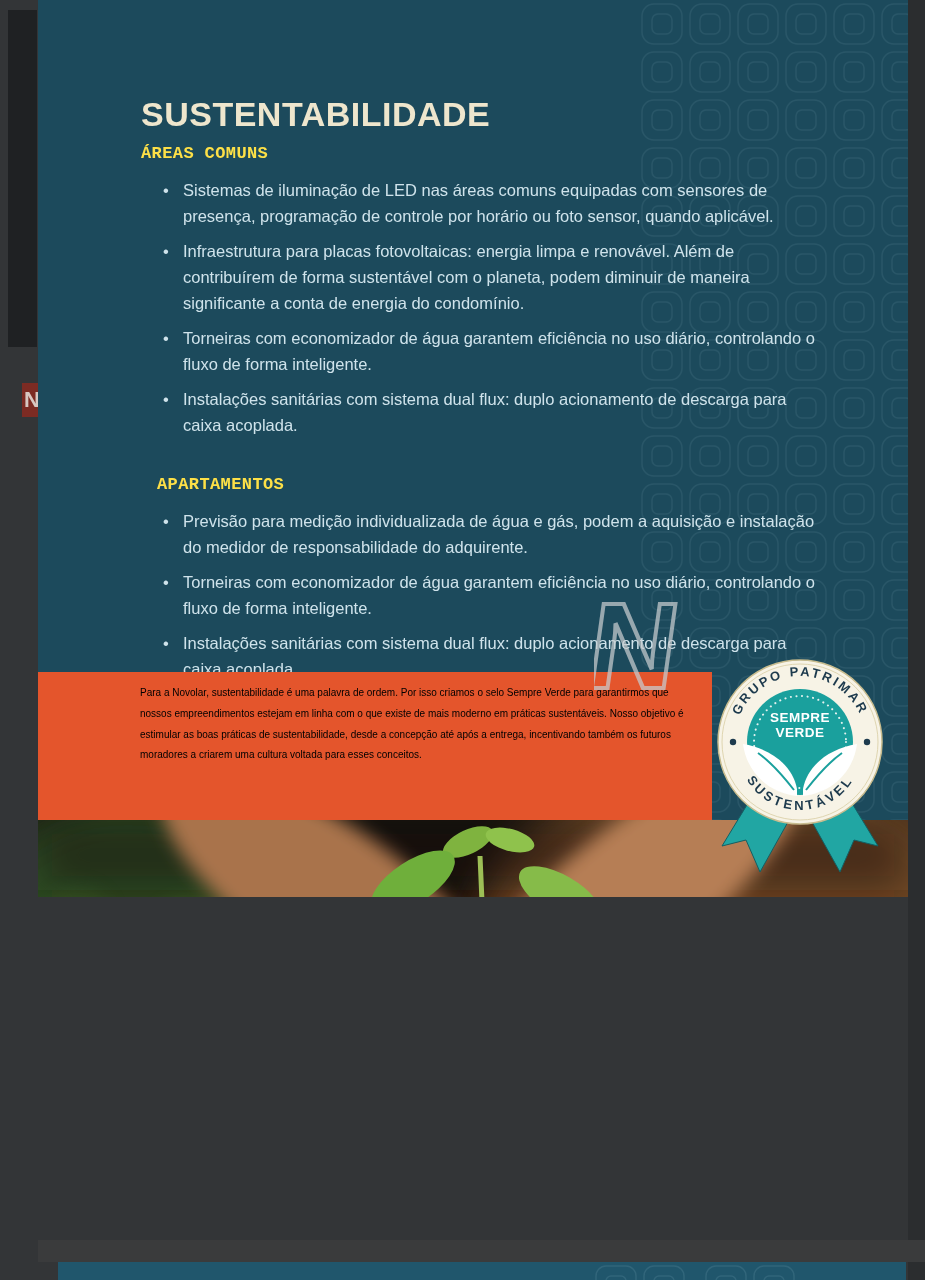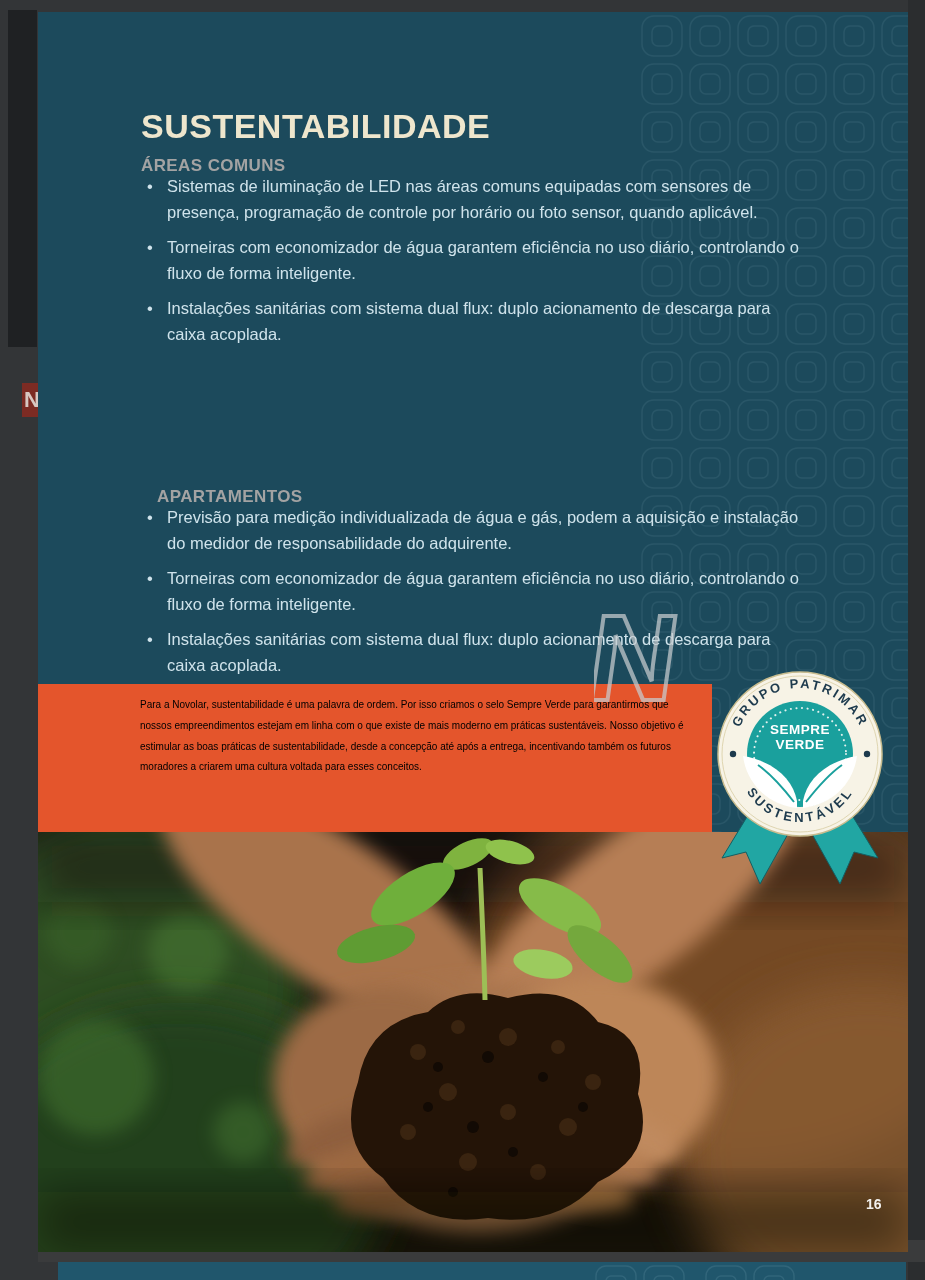--- a/index.html
+++ b/index.html
@@ -11,31 +11,31 @@
   
   .thumb-rect{position:absolute;left:8px;top:10px;width:29px;height:337px;background:#1f2123;}
   .red-n{position:absolute;left:22px;top:383px;width:16px;height:34px;background:#7c2b23;overflow:hidden;}
   .red-n span{display:block;color:#e8e3dd;font-weight:bold;font-size:22px;line-height:34px;margin-left:2px;opacity:.85;}
   .right-strip{position:absolute;left:908px;top:0;width:17px;height:1280px;background:#2b2d2f;}
   .gap-strip{position:absolute;left:38px;top:1240px;width:887px;height:22px;background:#3a3b3c;}
   .next-page{position:absolute;left:58px;top:1262px;width:848px;height:18px;background:#20566c;overflow:hidden;}
   .next-page svg{position:absolute;right:20px;top:-40px;}
 
   
-  .page{position:absolute;left:38px;top:12px;width:870px;height:1240px;background:#1c4a5c;overflow:hidden;}
+  .page{position:absolute;left:38px;top:0;width:870px;height:897px;background:#1c4a5c;overflow:hidden;}
   .pattern-band{position:absolute;left:600px;top:0;z-index:1;}
 
   .page-title{position:absolute;left:103px;top:72px;z-index:10;
     font-size:34px;font-weight:bold;letter-spacing:.5px;color:#eee6cd;}
   .sec-heading{position:absolute;left:103px;z-index:10;
-    font-size:17px;font-weight:bold;letter-spacing:.4px;color:#a3a3a3;}
+    font-size:17px;font-weight:bold;letter-spacing:.4px;color:#fde047;font-family:Liberation Mono, monospace;}
   .h-areas{top:130px;}
   .h-apart{top:461px;margin-left:16px;}
 
-  ul.bullets{position:absolute;left:103px;width:658px;margin:0;padding:0;list-style:none;z-index:10;
+  ul.bullets{position:absolute;left:103px;width:658px;margin:16px;padding:0;list-style:none;z-index:10;
     font-size:16.5px;line-height:26px;color:#cfe3eb;}
   ul.bullets li{position:relative;padding-left:26px;margin-bottom:9px;}
   ul.bullets li::before{content:"•";position:absolute;left:6px;top:0;color:#cfe3eb;}
   .list-areas{top:161px;}
   .list-apart{top:492px;}
 
   .callout{position:absolute;left:0;top:672px;width:674px;height:148px;background:#e4552c;z-index:12;}
   .callout p{margin:0;position:absolute;left:102px;top:11px;width:558px;
     font-size:10px;line-height:20.8px;color:#000000;}
 
@@ -93,20 +93,21 @@
           </g>
         </pattern>
       </defs>
       <rect width="270" height="1240" fill="url(#motif)"></rect>
     </svg>
 
     <h1 class="page-title">SUSTENTABILIDADE</h1>
     <h2 class="sec-heading h-areas">ÁREAS COMUNS</h2>
     <ul class="bullets list-areas">
         <li>Sistemas de iluminação de LED nas áreas comuns equipadas com sensores de presença, programação de controle por horário ou foto sensor, quando aplicável.</li>
+        <li>Infraestrutura para placas fotovoltaicas: energia limpa e renovável. Além de contribuírem de forma sustentável com o planeta, podem diminuir de maneira significante a conta de energia do condomínio.</li>
         <li>Torneiras com economizador de água garantem eficiência no uso diário, controlando o fluxo de forma inteligente.</li>
         <li>Instalações sanitárias com sistema dual flux: duplo acionamento de descarga para caixa acoplada.</li>
       </ul>
     <h2 class="sec-heading h-apart">APARTAMENTOS</h2>
     <ul class="bullets list-apart">
         <li>Previsão para medição individualizada de água e gás, podem a aquisição e instalação do medidor de responsabilidade do adquirente.</li>
         <li>Torneiras com economizador de água garantem eficiência no uso diário, controlando o fluxo de forma inteligente.</li>
         <li>Instalações sanitárias com sistema dual flux: duplo acionamento de descarga para caixa acoplada.</li>
       </ul>
 

